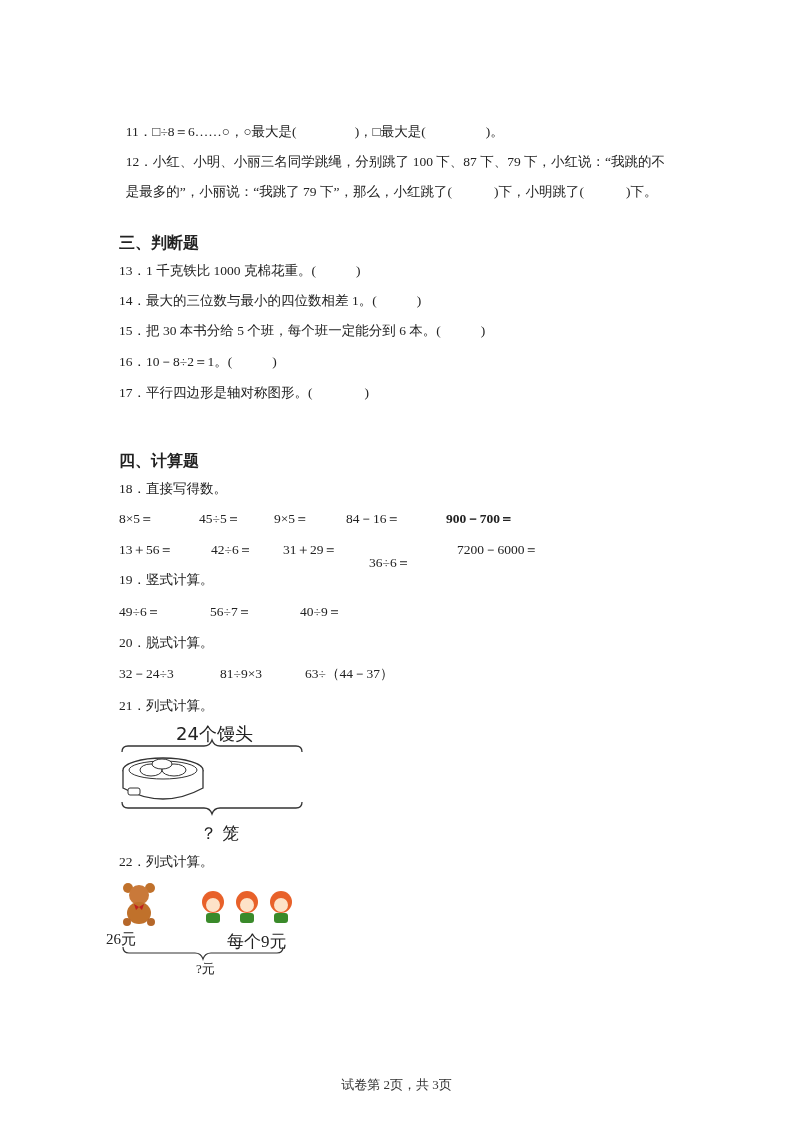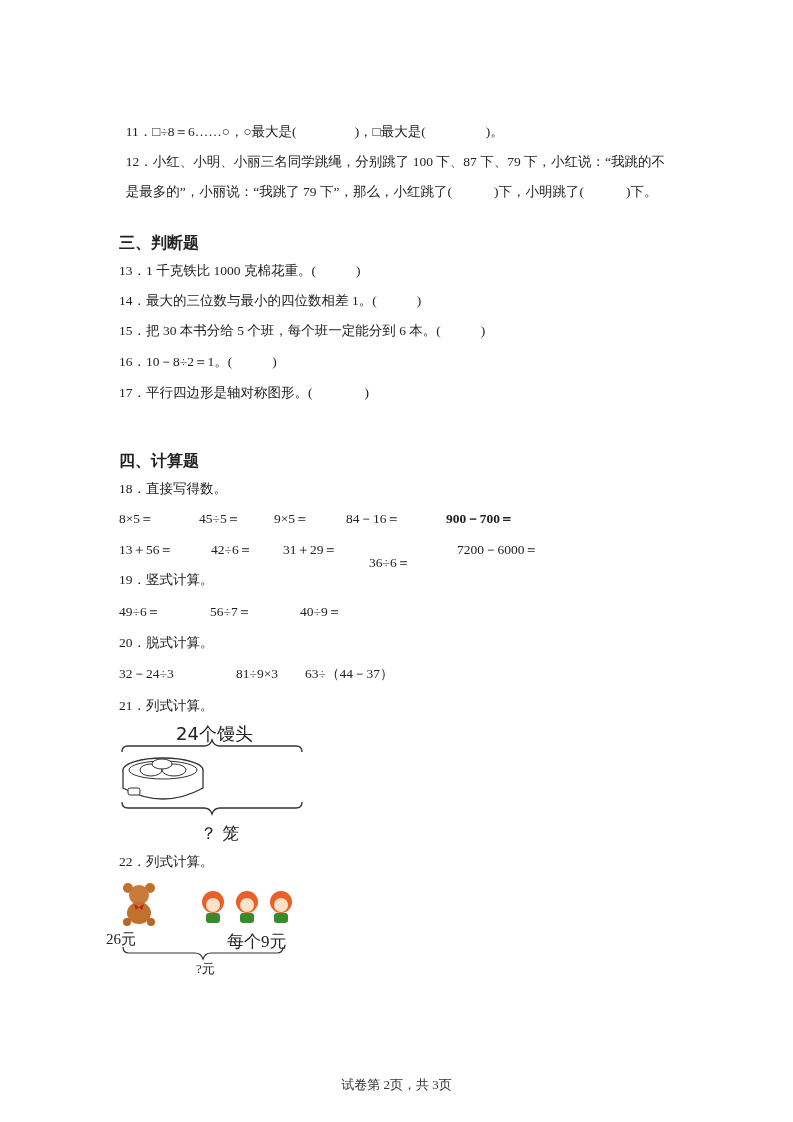--- a/index.html
+++ b/index.html
@@ -53,21 +53,21 @@
 <div class="expr" style="top:541px;left:369px;margin-top:13px;">36÷6＝</div>
 <div class="expr" style="top:541px;left:445px;margin-left:12px;">7200－6000＝</div>
 
 <div class="line" style="top:571px;">19．竖式计算。</div>
 <div class="expr" style="top:603px;left:119px;">49÷6＝</div>
 <div class="expr" style="top:603px;left:210px;">56÷7＝</div>
 <div class="expr" style="top:603px;left:300px;">40÷9＝</div>
 
 <div class="line" style="top:634px;">20．脱式计算。</div>
 <div class="expr" style="top:665px;left:119px;">32－24÷3</div>
-<div class="expr" style="top:665px;left:220px;margin-left:16px;">81÷9×3</div>
+<div class="expr" style="top:665px;left:220px;">81÷9×3</div>
 <div class="expr" style="top:665px;left:305px;">63÷（44－37）</div>
 
 <div class="line" style="top:697px;">21．列式计算。</div>
 
 <div>
   <div class="figtext" style="top:722px;left:176px;font-size:18px;font-family:'DejaVu Sans',sans-serif;">24个馒头</div>
   <svg width="200" height="110" style="left:118px;top:740px;">
 
     <path d="M4,12 Q4,6 10,6 L86,6 Q92,6 94,0 Q96,6 102,6 L178,6 Q184,6 184,12" fill="none" stroke="#333" stroke-width="1.3"></path>
 

